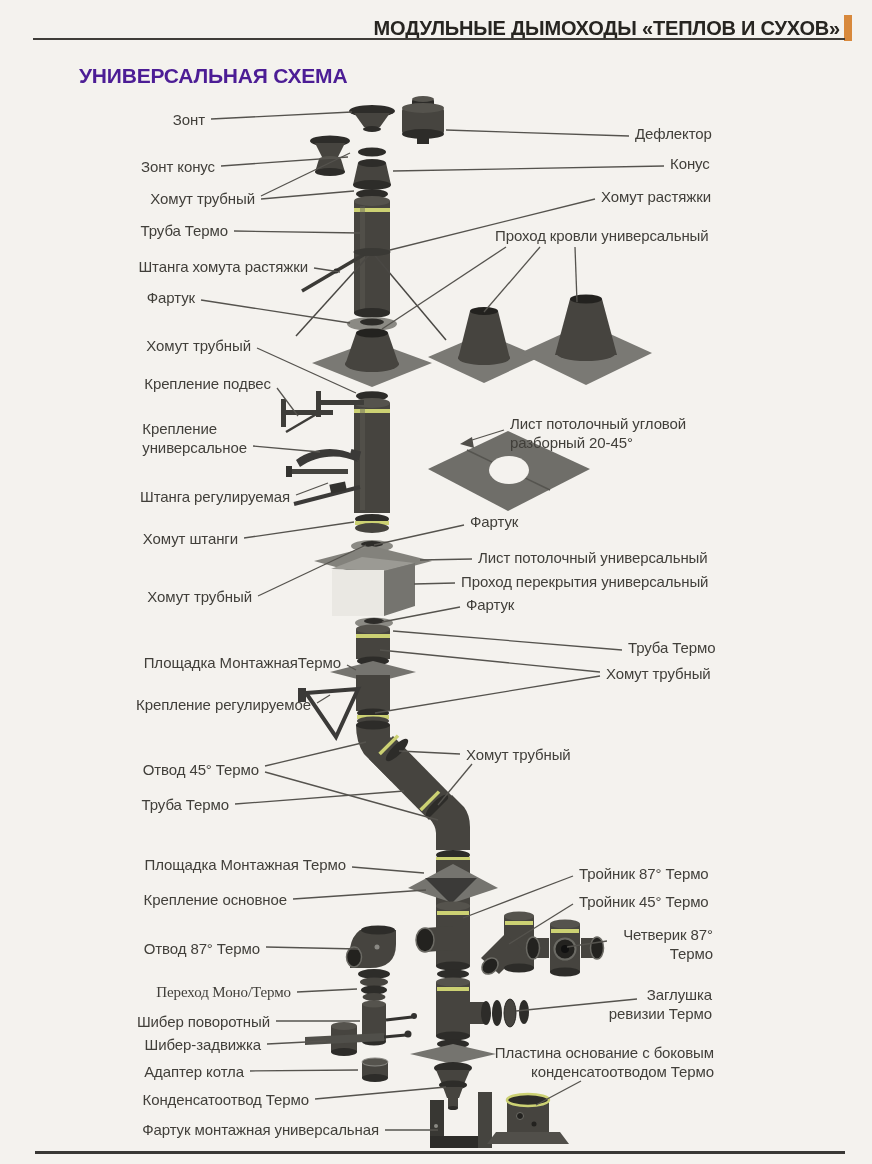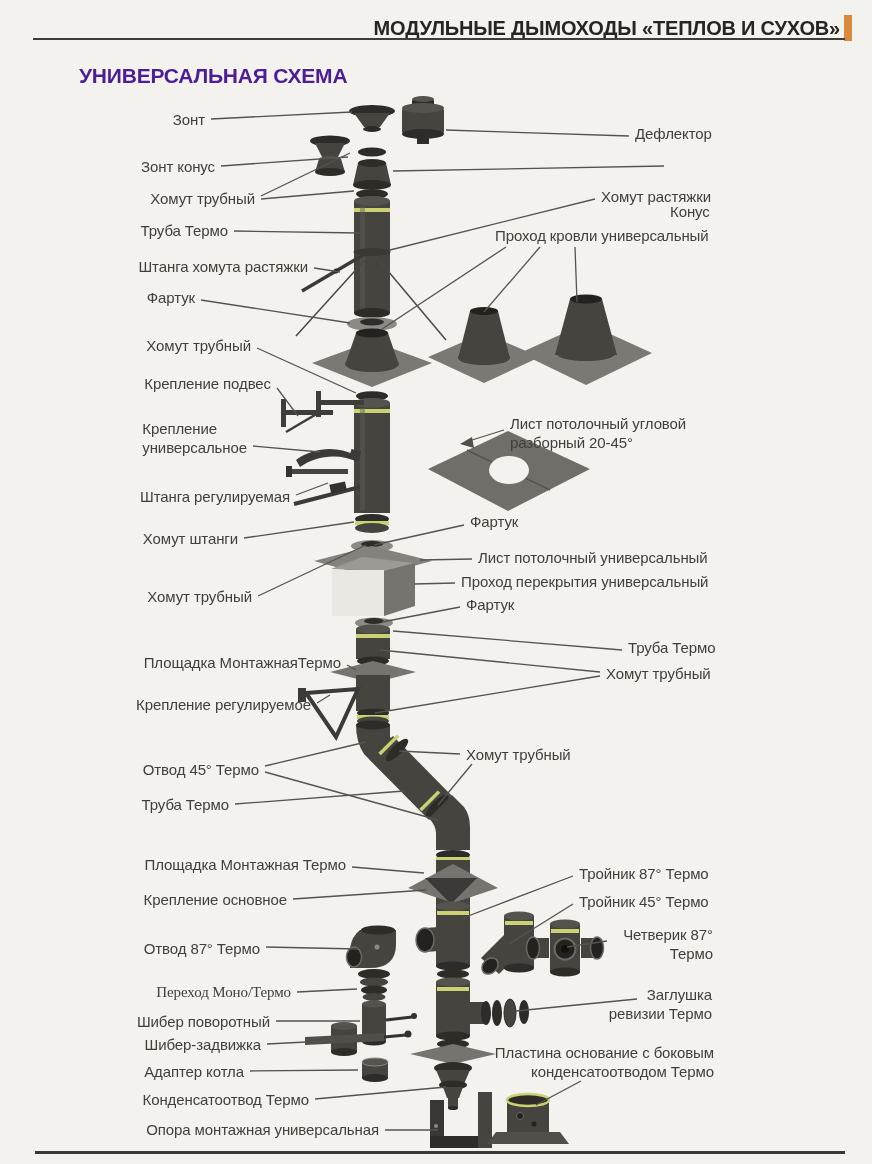--- a/index.html
+++ b/index.html
@@ -379,23 +379,23 @@
       <div class="part-label" style="right: 613px; text-align: center; top: 760px;">Отвод 45° Термо</div>
       <div class="part-label" style="right: 643px; text-align: left; top: 795px;">Труба Термо</div>
       <div class="part-label" style="right: 526px; text-align: left; top: 855px;">Площадка Монтажная Термо</div>
       <div class="part-label" style="right: 585px; text-align: left; top: 890px;">Крепление основное</div>
       <div class="part-label" style="right: 612px; text-align: center; top: 939px;">Отвод 87° Термо</div>
       <div class="part-label" style="right: 581px; text-align: left; top: 983px; font-family: Liberation Serif, serif;">Переход Моно/Термо</div>
       <div class="part-label" style="right: 602px; text-align: left; top: 1012px;">Шибер поворотный</div>
       <div class="part-label" style="right: 611px; text-align: left; top: 1035px;">Шибер-задвижка</div>
       <div class="part-label" style="right: 628px; text-align: left; top: 1062px;">Адаптер котла</div>
       <div class="part-label" style="right: 563px; text-align: left; top: 1090px;">Конденсатоотвод Термо</div>
-      <div class="part-label" style="right: 493px; text-align: left; top: 1120px;">Опора монтажная универсальная</div>
+      <div class="part-label" style="right: 493px; text-align: left; top: 1120px;">Фартук монтажная универсальная</div>
       <div class="part-label" style="left: 635px; text-align: left; top: 124px;">Дефлектор</div>
-      <div class="part-label" style="left: 670px; text-align: left; top: 154px; margin-top: 48px;">Конус</div>
+      <div class="part-label" style="left: 670px; text-align: left; top: 154px;">Конус</div>
       <div class="part-label" style="left: 601px; text-align: left; top: 187px;">Хомут растяжки</div>
       <div class="part-label" style="left: 495px; text-align: left; top: 226px;">Проход кровли универсальный</div>
       <div class="part-label" style="left: 510px; text-align: left; top: 414px;">Лист потолочный угловой
 разборный 20-45°</div>
       <div class="part-label" style="left: 470px; text-align: left; top: 512px;">Фартук</div>
       <div class="part-label" style="left: 478px; text-align: left; top: 548px;">Лист потолочный универсальный</div>
       <div class="part-label" style="left: 461px; text-align: left; top: 572px;">Проход перекрытия универсальный</div>
       <div class="part-label" style="left: 466px; text-align: left; top: 595px;">Фартук</div>
       <div class="part-label" style="left: 628px; text-align: left; top: 638px;">Труба Термо</div>
       <div class="part-label" style="left: 606px; text-align: left; top: 664px;">Хомут трубный</div>

